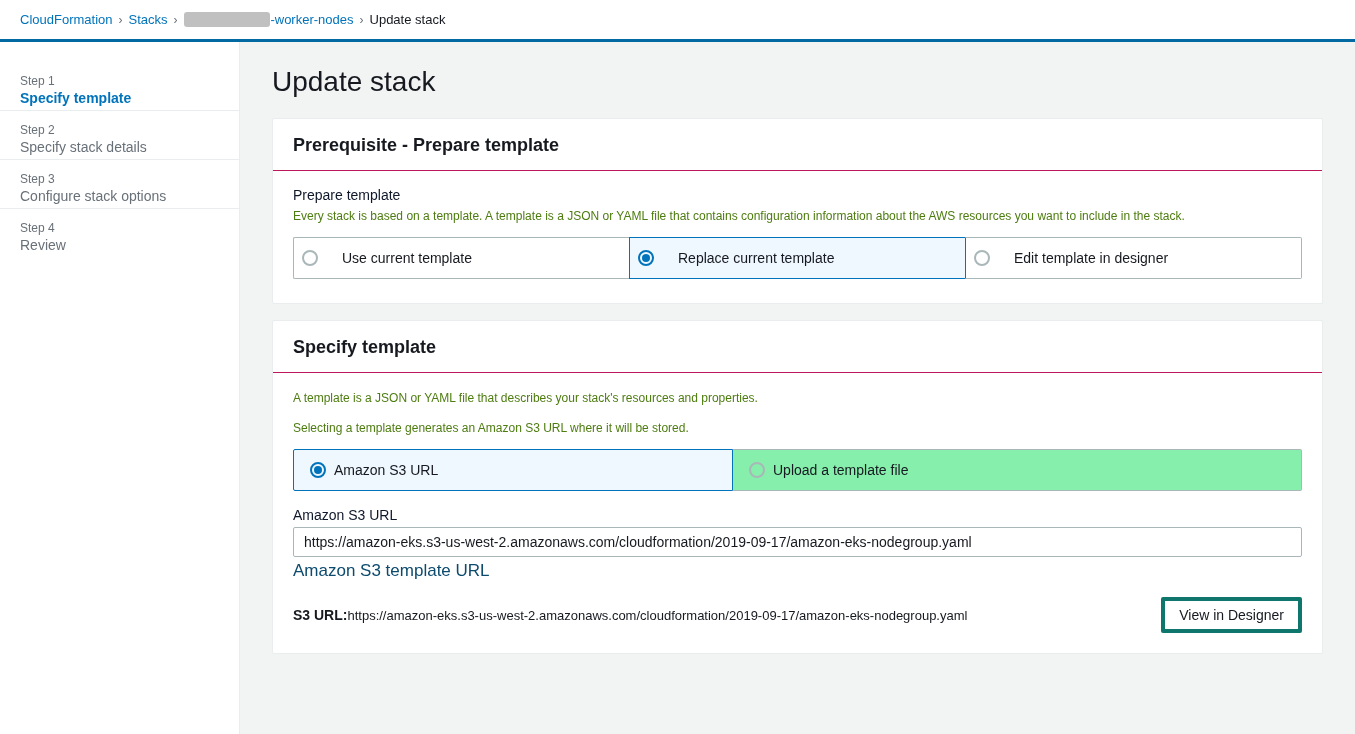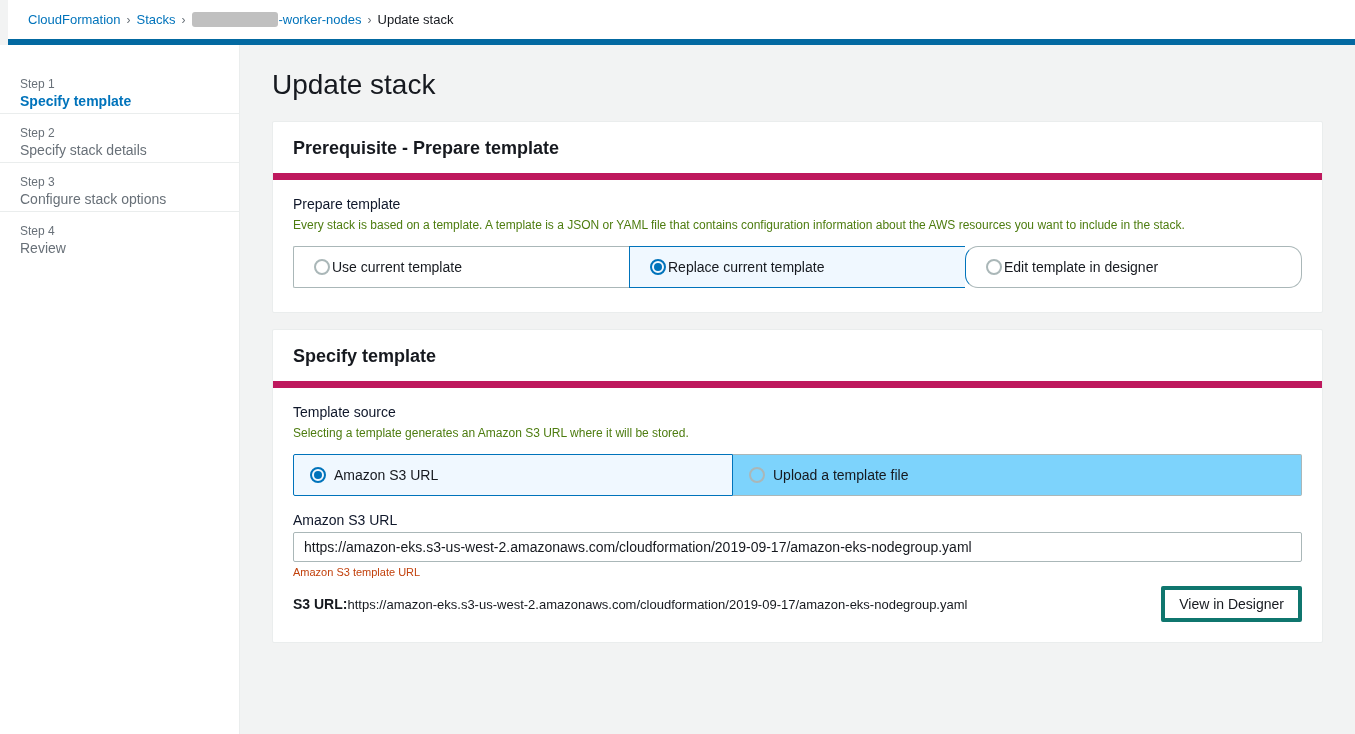--- a/index.html
+++ b/index.html
@@ -9,24 +9,23 @@
       background: #f2f3f3;
       color: #16191f;
       min-height: 734px;
     }
     
     .breadcrumb {
       display: flex;
       align-items: center;
       padding: 12px 20px;
       background: #fff;
-      border-bottom: 6px solid #0369a1;
+      border-bottom: 3px solid #0369a1;
       font-size: 13px;
       gap: 6px;
-      margin-left: 8px;
     }
     .breadcrumb a {
       color: #0073bb;
       text-decoration: none;
     }
     .breadcrumb-sep {
       color: #687078;
       font-size: 12px;
     }
     .breadcrumb-current { color: #16191f; }
@@ -83,21 +82,21 @@
 
     
     .card {
       background: #fff;
       border: 1px solid #eaeded;
       border-radius: 2px;
       margin-bottom: 16px;
     }
     .card-header {
       padding: 16px 20px 14px;
-      border-bottom: 7px solid #be185d;
+      border-bottom: 1px solid #be185d;
     }
     .card-title {
       font-size: 18px;
       font-weight: 600;
       color: #16191f;
       margin-bottom: 0;
     }
     .card-body {
       padding: 16px 20px 20px;
     }
@@ -118,37 +117,36 @@
 
     
     .radio-group {
       display: flex;
       gap: 0;
       margin-bottom: 4px;
     }
     .radio-option {
       display: flex;
       align-items: center;
-      gap: 2px;
-      padding: 12px 20px;
+      gap: 24px;
+      padding: 12px 8px;
       border: 1px solid #aab7b8;
       cursor: pointer;
       flex: 1;
       background: #fff;
     }
     .radio-option:not(:last-child) { border-right: none; }
     .radio-option:first-child { border-radius: 2px 0 0 2px; }
     .radio-option:last-child { border-radius: 0 2px 2px 0; border-right: 1px solid #aab7b8; }
     .radio-option.selected {
       border-color: #0073bb;
       background: #f0f8ff;
     }
     .radio-option.selected + .radio-option {
       border-left-color: #0073bb;
-      border-radius: 13px;
     }
     .radio-circle {
       width: 16px;
       height: 16px;
       border-radius: 50%;
       border: 2px solid #aab7b8;
       display: flex;
       align-items: center;
       justify-content: center;
       flex-shrink: 0;
@@ -174,21 +172,21 @@
       gap: 0;
       margin-bottom: 16px;
     }
     .radio-option-2 {
       display: flex;
       align-items: center;
       gap: 8px;
       padding: 12px 16px;
       border: 1px solid #aab7b8;
       cursor: pointer;
-      background: #7dd3fc;
+      background: #86efac;
     }
     .radio-option-2:first-child {
       border-radius: 2px 0 0 2px;
       flex: 0 0 440px;
       border-color: #0073bb;
       background: #f0f8ff;
     }
     .radio-option-2:last-child {
       border-radius: 0 2px 2px 0;
       flex: 1;
@@ -199,23 +197,23 @@
     .text-input {
       width: 100%;
       padding: 6px 10px;
       border: 1px solid #aab7b8;
       border-radius: 2px;
       font-size: 14px;
       color: #16191f;
       margin-bottom: 4px;
     }
     .input-hint {
-      font-size: 11px;
-      color: #c2410c;
-      margin-bottom: 8px;
+      font-size: 17px;
+      color: #0c4a6e;
+      margin-bottom: 16px;
     }
 
     
     .s3-url-row {
       display: flex;
       align-items: center;
       margin-top: 8px;
     }
     .s3-url-label {
       font-size: 14px;
@@ -319,22 +317,22 @@
           </div>
         </div>
       </div>
     </div>
 
     <div class="card">
       <div class="card-header">
         <div class="card-title">Specify template</div>
       </div>
       <div class="card-body">
-
-        <div class="form-label">Template source</div>
+        <div class="form-desc">A template is a JSON or YAML file that describes your stack's resources and properties.</div>
+
         <div class="form-desc">Selecting a template generates an Amazon S3 URL where it will be stored.</div>
 
         <div class="radio-group-2">
           <div class="radio-option-2" style="flex: 0 0 440px; border-color: #0073bb; background: #f0f8ff;">
             <div class="radio-circle checked"></div>
             <span class="radio-label">Amazon S3 URL</span>
           </div>
           <div class="radio-option-2" style="flex: 1; border-radius: 0 2px 2px 0; border-left: none; border-color: #aab7b8;">
             <div class="radio-circle"></div>
             <span class="radio-label">Upload a template file</span>

